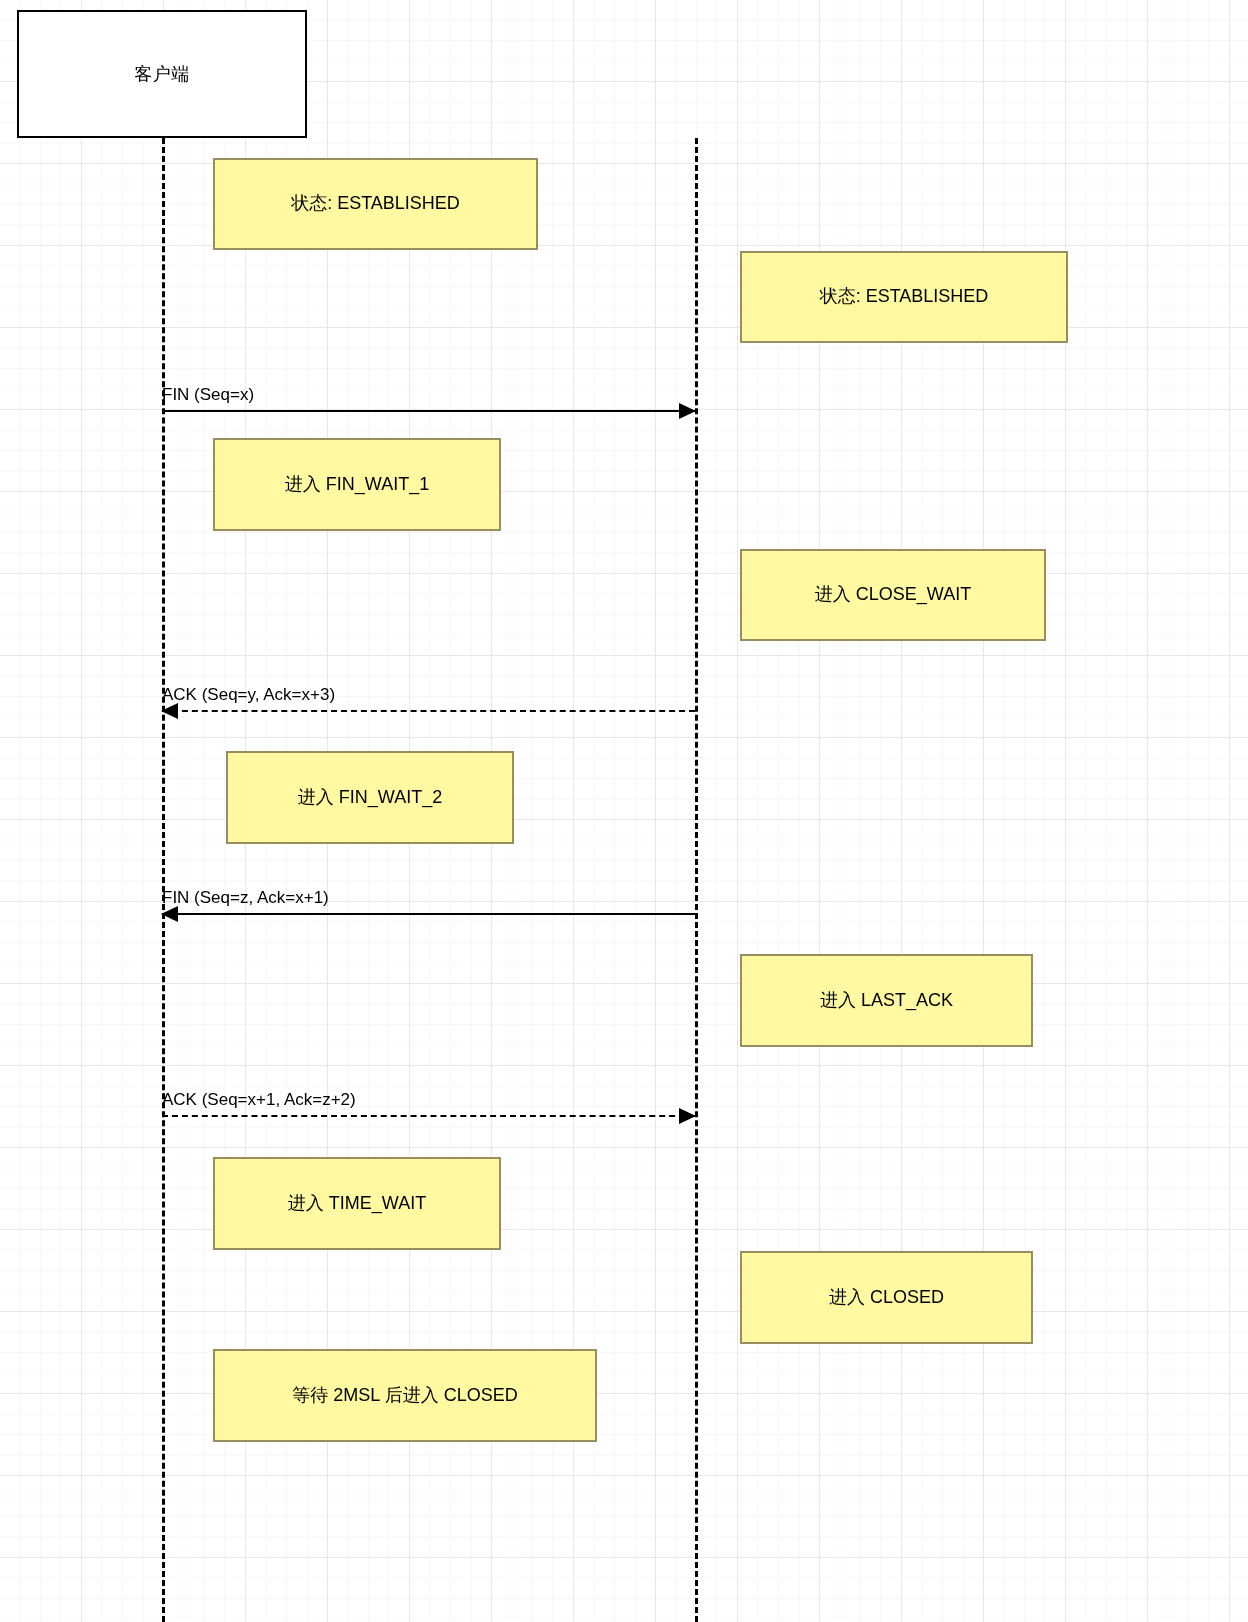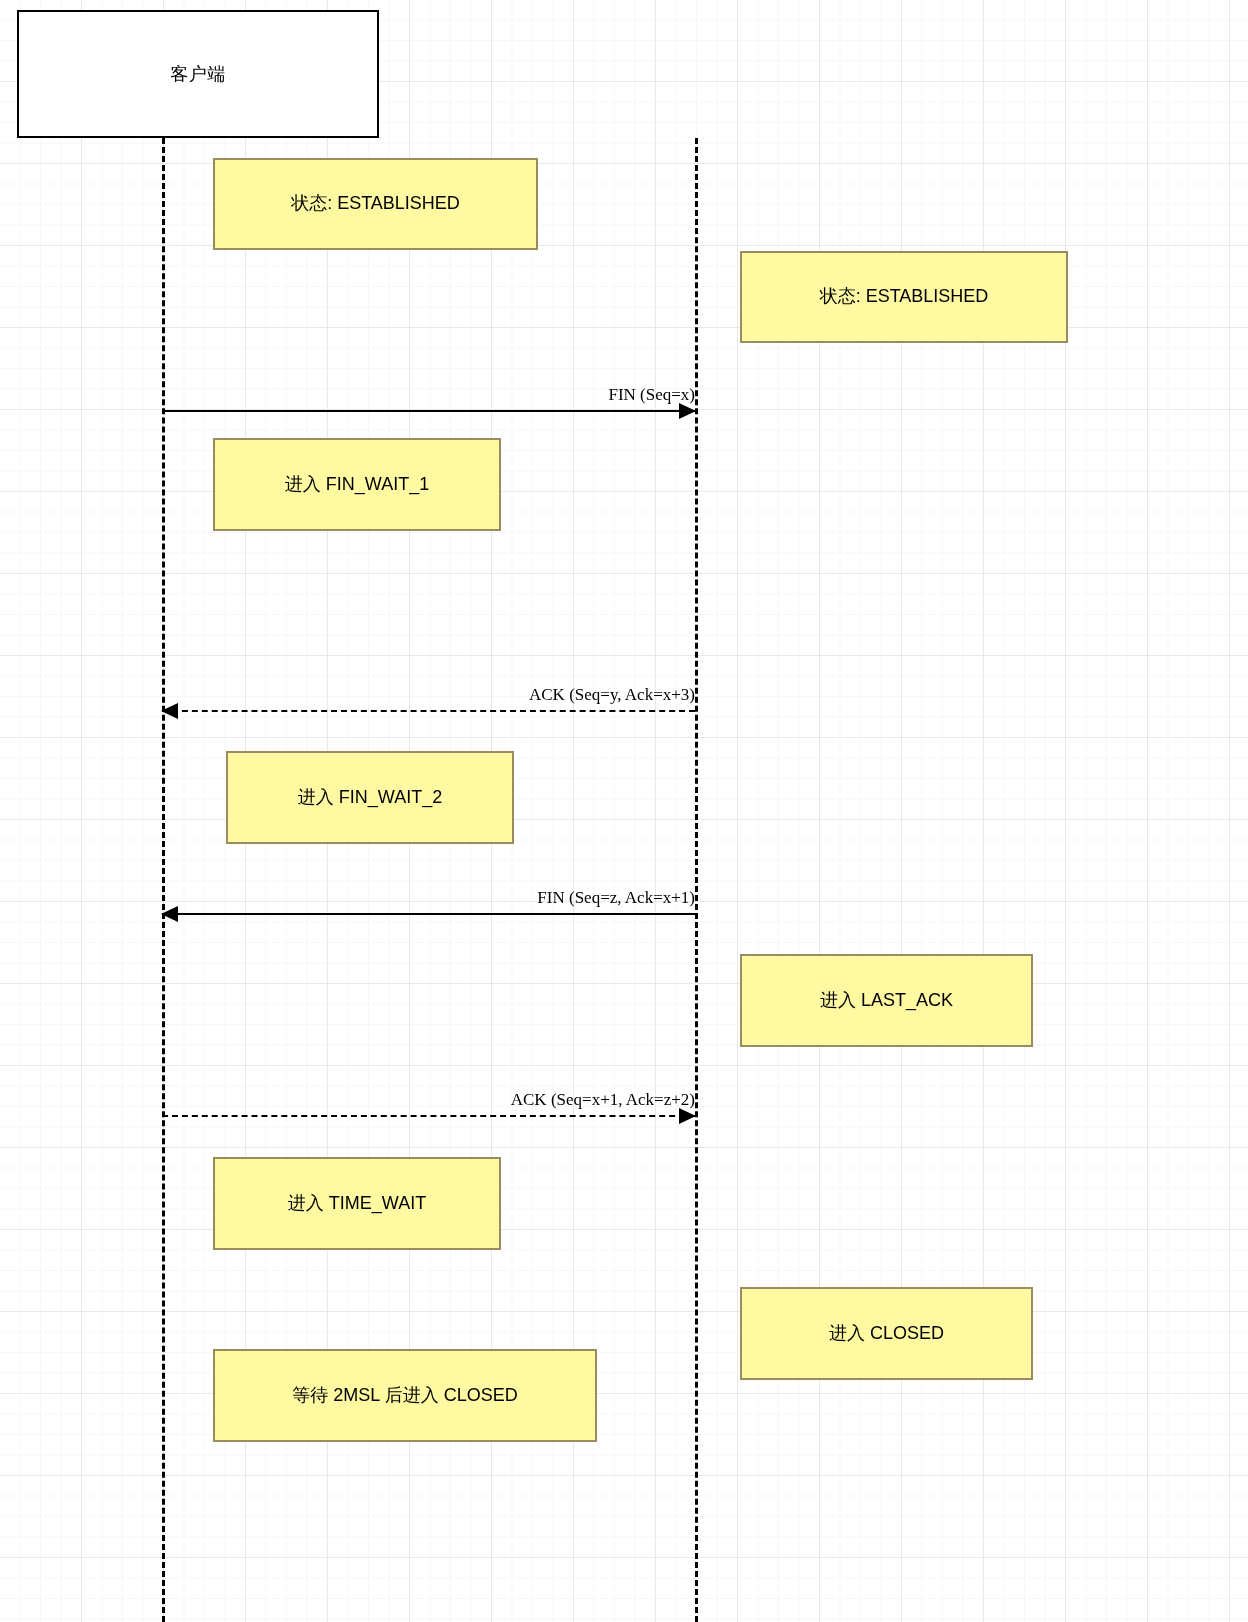--- a/index.html
+++ b/index.html
@@ -81,25 +81,24 @@
     border-top: 2px solid #000000;
   }
   .message.dashed .msg-line {
     border-top: 2.6px dashed #000000;
   }
   .message .msg-label {
     position: absolute;
     left: 0;
     right: 0;
     bottom: 5px;
-    text-align: right;
+    text-align: left;
     font-size: 17px;
     color: #000000;
     white-space: nowrap;
-    font-family: Liberation Serif, serif;
   }
   .arrowhead {
     position: absolute;
     top: -7px;
     width: 0;
     height: 0;
   }
   .arrowhead.right {
     right: -1px;
     border-top: 8px solid transparent;
@@ -114,50 +113,53 @@
   }
 </style>
 </head>
 <body>
 
 <div id="canvas">
 
   <div class="lifeline" style="left:162px; top:138px; height:1484px;"></div>
   <div class="lifeline" style="left:695px; top:138px; height:1484px;"></div>
 
-  <div class="participant" style="left:17px; top:10px; width:362px; height:128px;">
+  <div class="participant" style="left:17px; top:10px; width:290px; height:128px;">
     <span>客户端</span>
   </div>
 
   <div class="note" style="left:213px; top:158px; width:325px; height:92px;">
     <span>状态: ESTABLISHED</span>
   </div>
 
   <div class="note" style="left:740px; top:251px; width:328px; height:92px;">
     <span>状态: ESTABLISHED</span>
   </div>
 
   <div class="note" style="left:213px; top:438px; width:288px; height:93px;">
     <span>进入 FIN_WAIT_1</span>
   </div>
 
+  <div class="note" style="left:740px; top:549px; width:306px; height:92px;">
+    <span>进入 CLOSE_WAIT</span>
+  </div>
 
   <div class="note" style="left:213px; top:751px; width:288px; height:93px;margin-left:13px;">
     <span>进入 FIN_WAIT_2</span>
   </div>
 
   <div class="note" style="left:213px; top:1157px; width:288px; height:93px;">
     <span>进入 TIME_WAIT</span>
   </div>
 
   <div class="note" style="left:740px; top:954px; width:293px; height:93px;">
     <span>进入 LAST_ACK</span>
   </div>
 
-  <div class="note" style="left:740px; top:1251px; width:293px; height:93px;margin-top:36px;">
+  <div class="note" style="left:740px; top:1251px; width:293px; height:93px;">
     <span>进入 CLOSED</span>
   </div>
 
   <div class="note" style="left:213px; top:1349px; width:384px; height:93px;">
     <span>等待 2MSL 后进入 CLOSED</span>
   </div>
 
   <div class="message" style="left:162px; top:410px; width:533px;">
     <div class="msg-line"></div>
     <div class="arrowhead right"></div>

